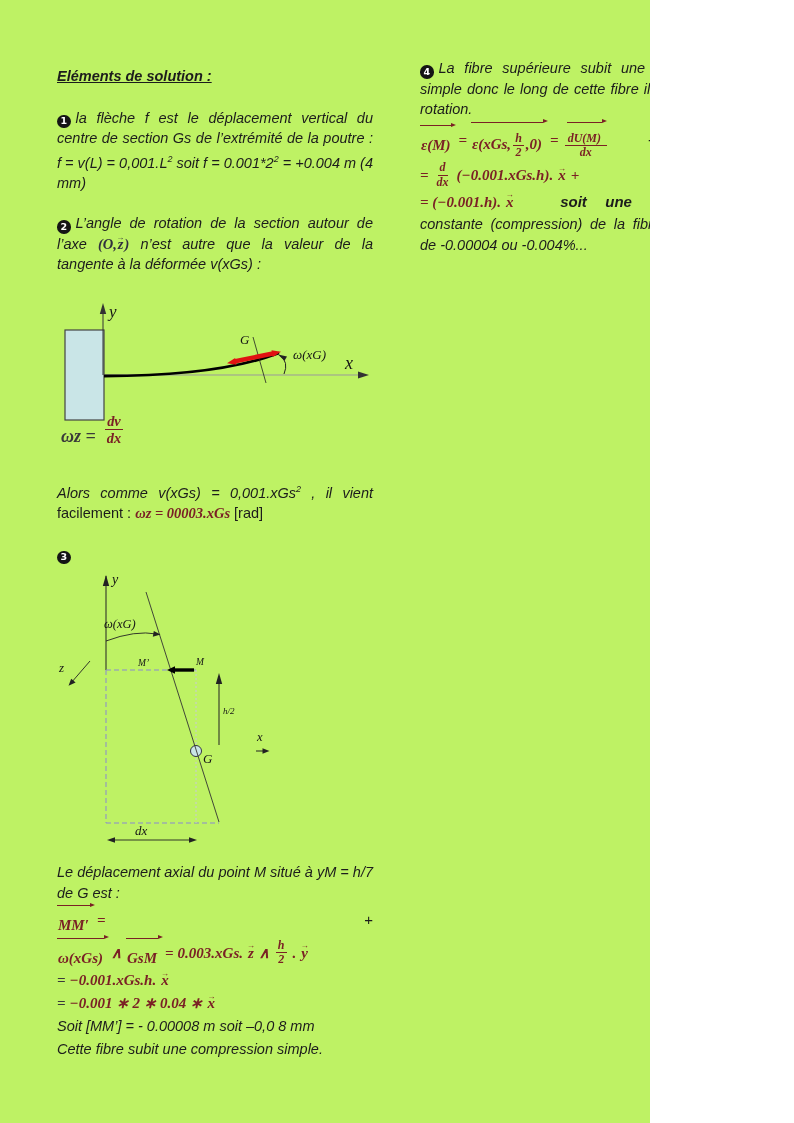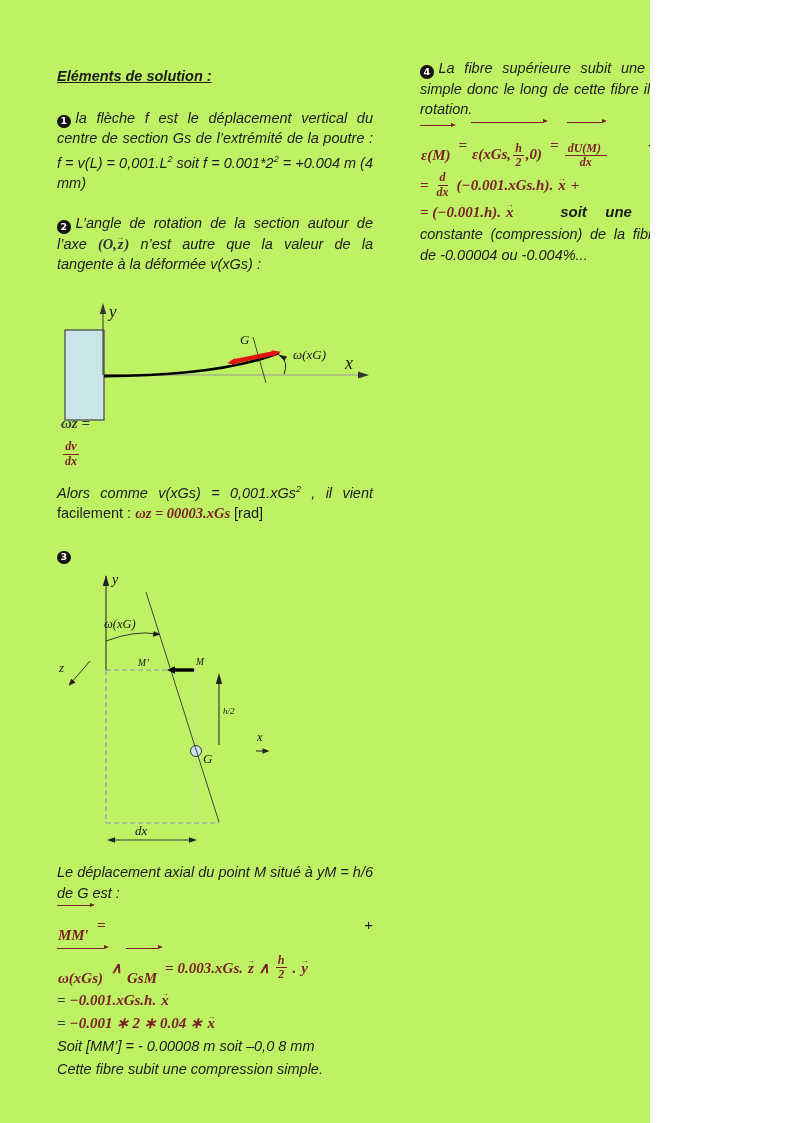--- a/index.html
+++ b/index.html
@@ -14,21 +14,21 @@
   .badge{display:inline-flex;align-items:center;justify-content:center;width:13.5px;height:13.5px;
          border-radius:50%;background:#151515;color:#fff;font-size:9.5px;font-weight:700;
          font-style:normal;vertical-align:-1.5px;margin-right:5px;font-family:"DejaVu Sans",sans-serif;}
   sup{font-size:0.62em;}
   .upright{font-style:normal;}
   .mathinline{font-family:"Liberation Serif",serif;font-weight:700;color:#7a2125;font-style:italic;}
   .mathdark{font-family:"Liberation Serif",serif;font-weight:700;color:#30303e;font-style:italic;}
   .vec{position:relative;display:inline-block;padding:0 1px;}
   .vec::after{content:"→";position:absolute;left:50%;top:-0.75em;transform:translateX(-50%);
               font-size:0.55em;font-weight:700;}
-  .ovl{position:relative;display:inline-block;padding:20px 4px 0 1px;}
+  .ovl{position:relative;display:inline-block;padding:10px 4px 0 1px;}
   .ovl::before{content:"";position:absolute;left:0;right:3px;top:0;border-top:1.3px solid currentColor;}
   .ovl::after{content:"";position:absolute;right:-2px;top:-2.5px;width:0;height:0;
               border-left:5px solid currentColor;border-top:2.6px solid transparent;border-bottom:2.6px solid transparent;}
   .frac{display:inline-flex;flex-direction:column;align-items:center;vertical-align:middle;
         line-height:1.12;font-size:0.8em;margin:0 2px;}
   .frac .num{border-bottom:1.2px solid currentColor;padding:0 2px;}
   .frac .den{padding:0 2px;}
   .eqline{display:flex;justify-content:space-between;align-items:center;
           font-family:"Liberation Serif",serif;font-style:italic;font-weight:700;color:#7a2125;
           font-size:15px;margin:2px 0;min-height:21px;}
@@ -36,22 +36,22 @@
   .dark{color:#30303e;}
   .plainit{font-family:"Liberation Sans",sans-serif;font-weight:700;font-style:italic;color:#1c1c1c;}
   .plusblack{font-family:"Liberation Sans",sans-serif;font-weight:400;font-style:normal;color:#1c1c1c;}
   .spread{word-spacing:0.95em;}
   .eqgray{color:#3a3a3a;}
   .fig{position:relative;}
   .fig1{height:176px;margin:4px 0 8px 0;}
   .fig2{height:292px;margin:2px 0 4px 0;}
   .fig svg{position:absolute;left:0;top:0;}
   .fig text{font-family:"Liberation Serif",serif;fill:#151515;}
-  .eq-wz{position:absolute;left:4px;top:118px;display:flex;align-items:flex-start;gap:7px;
-         font-family:"Liberation Serif",serif;font-style:italic;font-weight:700;font-size:15px;flex-direction:column;}
+  .eq-wz{position:absolute;left:4px;top:118px;display:flex;align-items:flex-end;gap:7px;
+         font-family:"Liberation Serif",serif;font-style:italic;font-weight:700;font-size:18px;}
 </style>
 </head>
 <body>
 
 <div class="page">
 
   <div class="col col-left">
 
     <div class="doc-title">Eléments de solution :</div>
 
@@ -119,21 +119,21 @@
         <text x="2" y="106" font-size="13">z</text>
         <text x="81" y="100" font-size="9.5">M’</text>
         <text x="139" y="99" font-size="9.5">M</text>
         <text x="166" y="148" font-size="9">h/2</text>
         <text x="146" y="197" font-size="13">G</text>
         <text x="200" y="175" font-size="12.5">x</text>
         <text x="78" y="269" font-size="13">dx</text>
       </svg>
     </div>
 
-    <p class="tight">Le déplacement axial du point M situé à yM = h/6 de G est :</p>
+    <p class="tight">Le déplacement axial du point M situé à yM = h/7 de G est :</p>
 
     <div class="eqline">
       <span class="grp">
           <span class="ovl">MM′</span>
           <span>=</span>
         </span>
       <span class="plusblack">+</span>
     </div>
     <div class="eqline">
       <span class="grp">

